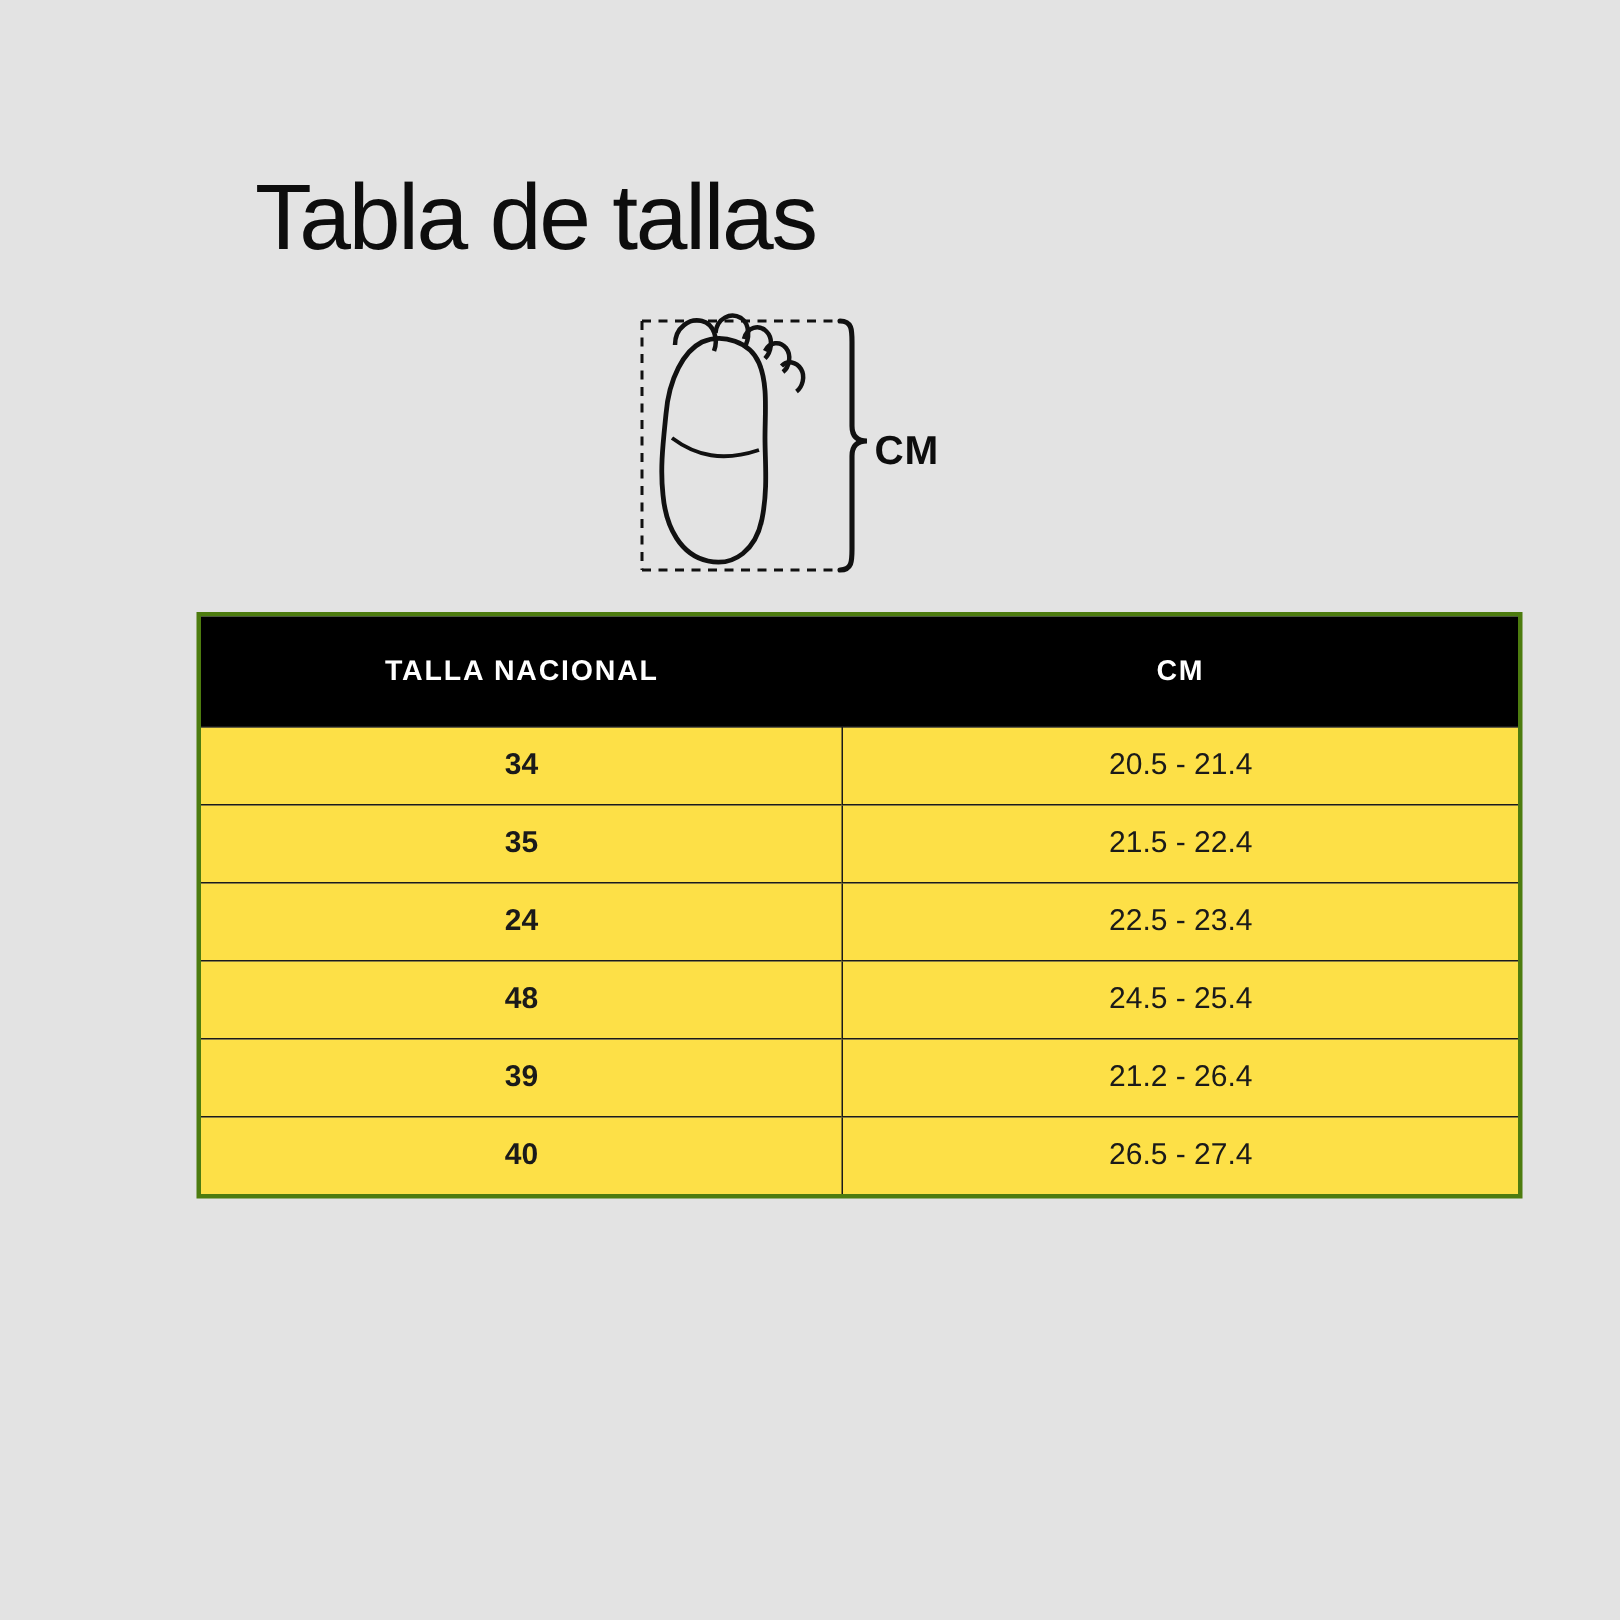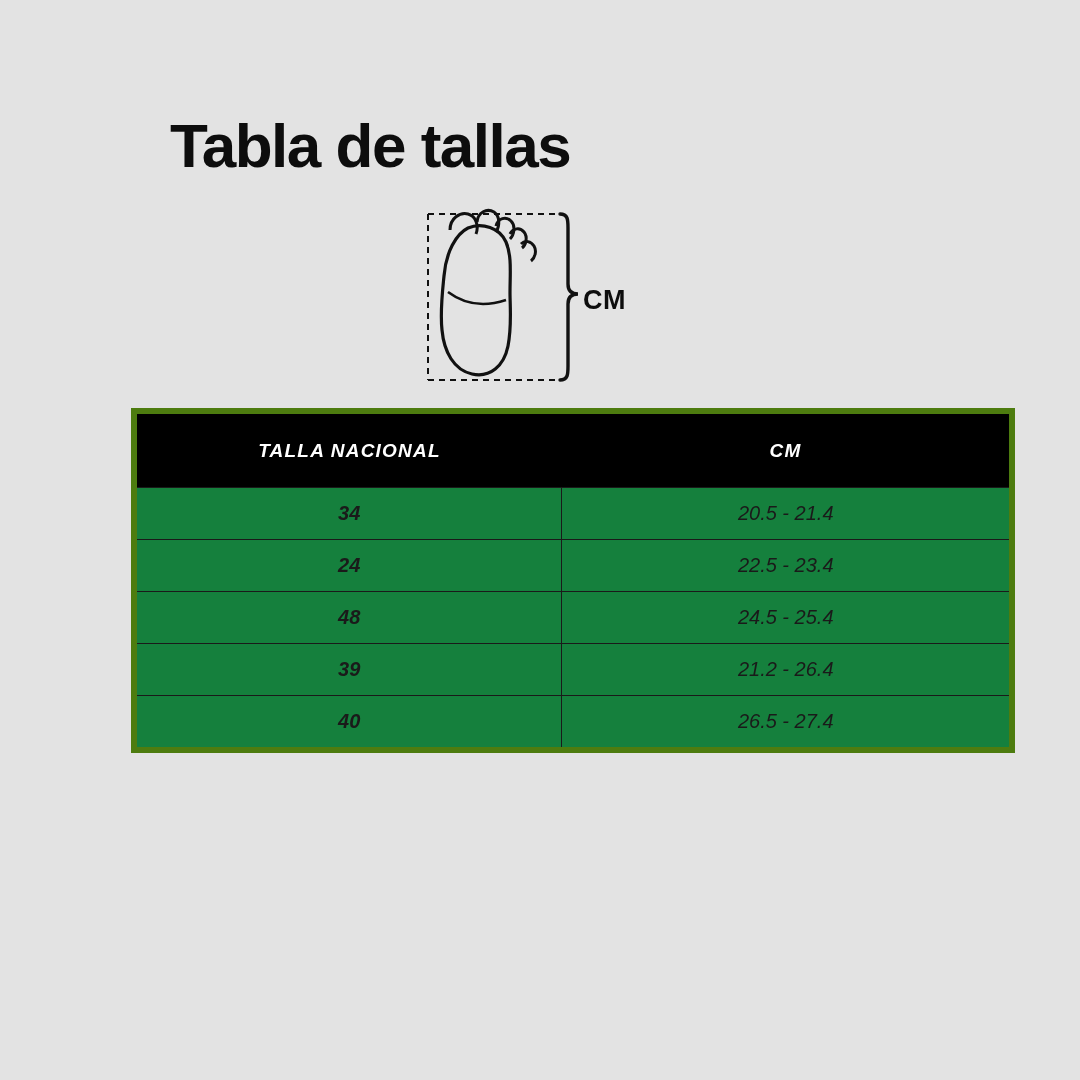--- a/index.html
+++ b/index.html
@@ -18,21 +18,21 @@
     position: relative;
     width: 1080px;
     height: 1080px;
     box-sizing: border-box;
   }
   .title {
     position: absolute;
     left: 170px;
     top: 112px;
     font-size: 62px;
-    font-weight: bold;
+    font-weight: normal;
     letter-spacing: -1.5px;
     color: #0d0d0d;
     line-height: 1.1;
   }
   .diagram {
     position: absolute;
     left: 410px;
     top: 200px;
     width: 260px;
     height: 200px;
@@ -47,23 +47,22 @@
     font-size: 27px;
     font-weight: bold;
     color: #0d0d0d;
     letter-spacing: 0.5px;
   }
   .table-wrap {
     position: absolute;
     left: 131px;
     top: 408px;
     width: 884px;
-    border: 6px solid #4d7c0f;
+    border: 3px solid #4d7c0f;
     box-sizing: border-box;
-    font-style: italic;
   }
   table.size-table {
     width: 100%;
     border-collapse: collapse;
     table-layout: fixed;
   }
   table.size-table thead th {
     background: #000000;
     color: #ffffff;
     font-size: 19px;
@@ -71,21 +70,21 @@
     letter-spacing: 1.2px;
     height: 71px;
     text-align: center;
     vertical-align: middle;
     border: none;
   }
   table.size-table thead th.col-size {
     width: 48.5%;
   }
   table.size-table tbody td {
-    background: #15803d;
+    background: #fde047;
     height: 49px;
     text-align: center;
     vertical-align: middle;
     font-size: 20px;
     color: #1a1a1a;
     border-top: 1px solid #1a1a1a;
     border-right: 1px solid #1a1a1a;
     margin-left: 25px;
   }
   table.size-table tbody td:last-child {
@@ -134,20 +133,24 @@
           <th class="col-size">TALLA NACIONAL</th>
           <th class="col-cm">CM</th>
         </tr>
       </thead>
       <tbody>
         <tr>
           <td class="size-cell">34</td>
           <td class="cm-cell">20.5 - 21.4</td>
         </tr>
         <tr>
+          <td class="size-cell">35</td>
+          <td class="cm-cell">21.5 - 22.4</td>
+        </tr>
+        <tr>
           <td class="size-cell">24</td>
           <td class="cm-cell">22.5 - 23.4</td>
         </tr>
         <tr>
           <td class="size-cell">48</td>
           <td class="cm-cell">24.5 - 25.4</td>
         </tr>
         <tr>
           <td class="size-cell">39</td>
           <td class="cm-cell">21.2 - 26.4</td>

